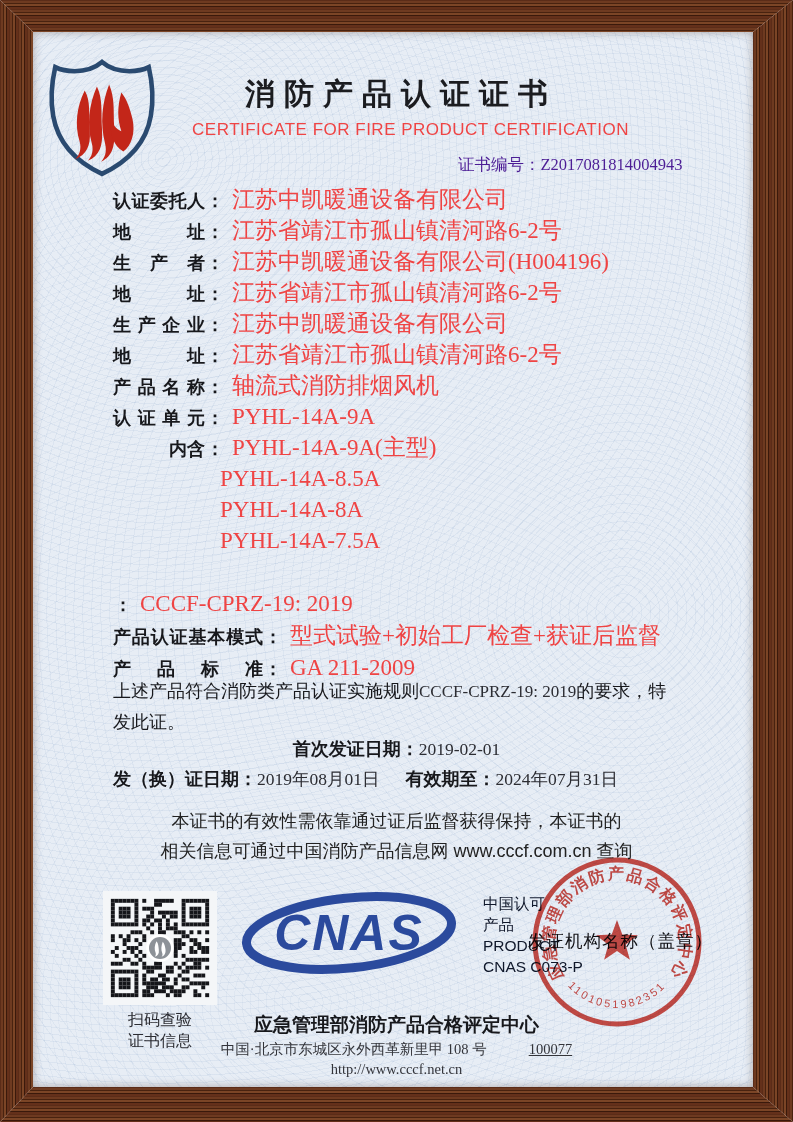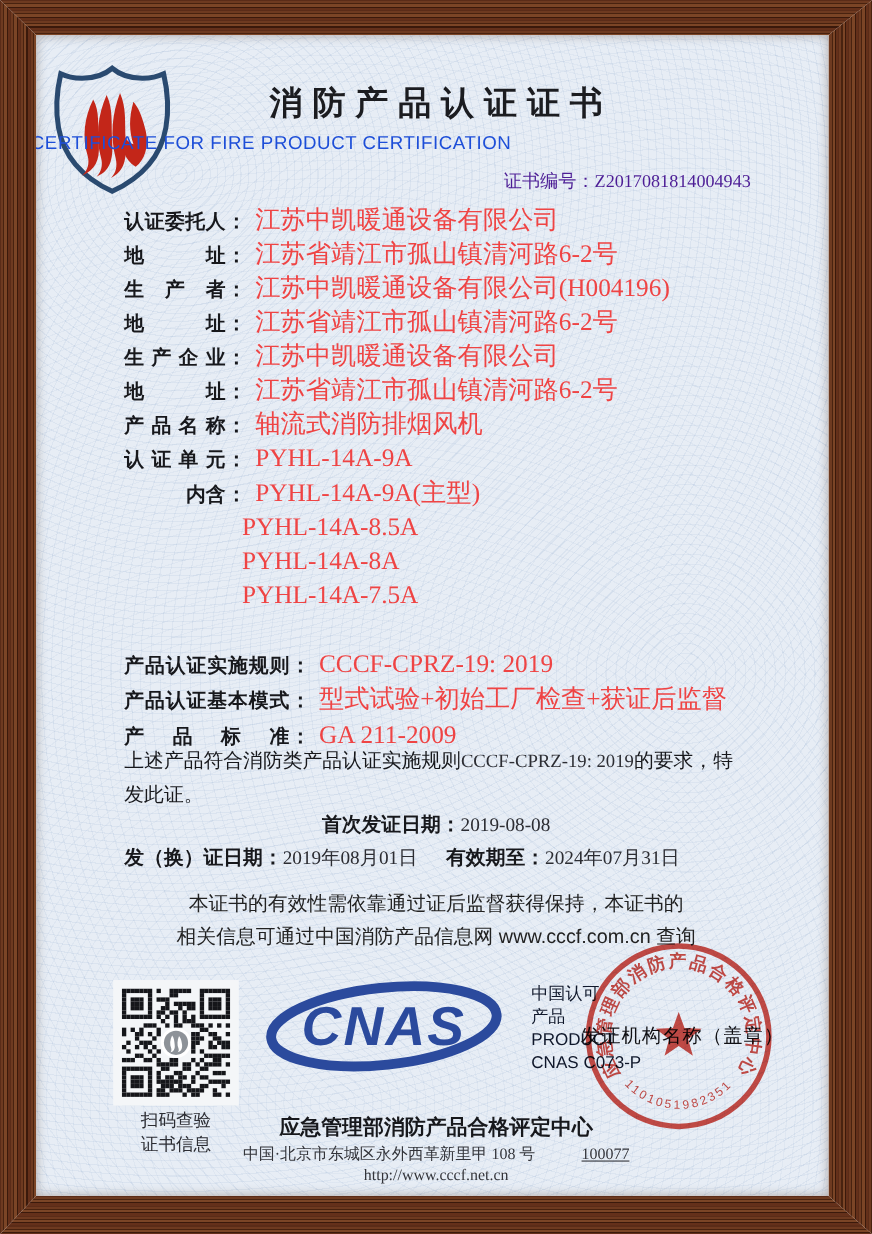--- a/index.html
+++ b/index.html
@@ -26,22 +26,22 @@
       repeating-radial-gradient(circle at 38% 92%, rgba(110,145,190,.07) 0 1px, transparent 1px 8px);
     box-shadow: inset 0 0 10px rgba(60,35,20,.35);
   }
 
   .abs { position:absolute; }
   .serif { font-family:"Liberation Serif","DejaVu Serif",serif; }
   .b { font-weight:bold; color:#17181c; }
 
   .title { left:0; right:0; top:74px; text-align:center; font-size:30px; font-weight:bold;
            letter-spacing:9px; text-indent:9px; color:#1b1c20; }
-  .subtitle { left:0; right:0; top:120px; font-size:17px;
-              letter-spacing:.5px; color:#1d4ed8;padding-left:28px; }
+  .subtitle { left:0; right:0; top:120px; text-align:center; font-size:17px;
+              letter-spacing:.5px; color:#ef4444;padding-left:28px; }
   .certno { left:458px; top:154px; font-size:16.5px; color:#4c1d95; }
 
   .rows { left:113px; top:184px; width:600px; }
   .row { display:flex; align-items:baseline; height:31px; line-height:31px; }
   .row .lbl { display:inline-block; width:92px; font-weight:bold; font-size:18px; color:#17181c;
               text-align:justify; text-align-last:justify; }
   .row .lbl.ra { text-align:right; text-align-last:right; }
   .row .colon { font-weight:bold; font-size:18px; color:#17181c; margin:0 8px 0 1px; }
   .row .val { font-size:23px; color:#ef4444; }
   .rows2 { left:113px; top:588px; width:610px; }
@@ -155,39 +155,38 @@
     </div>
   <div class="row">
     <span class="lbl"></span>
       <span class="colon" style="visibility:hidden">:</span>
     <span class="val serif">PYHL-14A-7.5A</span>
     </div>
 </div>
 
 <div class="abs rows rows2">
   <div class="row">
-    <span class="lbl">产品认证实施规则</span>
       <span class="colon">：</span>
     <span class="val serif">CCCF-CPRZ-19: 2019</span>
     </div>
   <div class="row">
     <span class="lbl">产品认证基本模式</span>
       <span class="colon">：</span>
     <span class="val serif">型式试验+初始工厂检查+获证后监督</span>
     </div>
   <div class="row">
     <span class="lbl">产品标准</span>
       <span class="colon">：</span>
     <span class="val serif">GA 211-2009</span>
     </div>
 </div>
 
 <div class="abs statement"><span class="hard">上述产品符合消防类产品认证实施规则</span><span class="code">CCCF-CPRZ-19: 2019</span><span class="hard">的要求，特发此证。</span></div>
 
-<div class="abs first-issue"><span class="b">首次发证日期：</span><span class="val-inline">2019-08-08</span></div>
+<div class="abs first-issue"><span class="b">首次发证日期：</span><span class="val-inline">2019-02-01</span></div>
 
 <div class="abs issue-row"><span class="b">发（换）证日期：</span><span class="val-inline">2019年08月01日</span><span class="gap"></span><span class="b">有效期至：</span><span class="val-inline">2024年07月31日</span></div>
 
 <div class="abs notice">
   <div>本证书的有效性需依靠通过证后监督获得保持，本证书的</div>
   <div>相关信息可通过中国消防产品信息网 www.cccf.com.cn 查询</div>
 </div>
 
 <div class="abs qr-wrap">
   <svg class="qr-box" viewBox="0 0 29 29">

